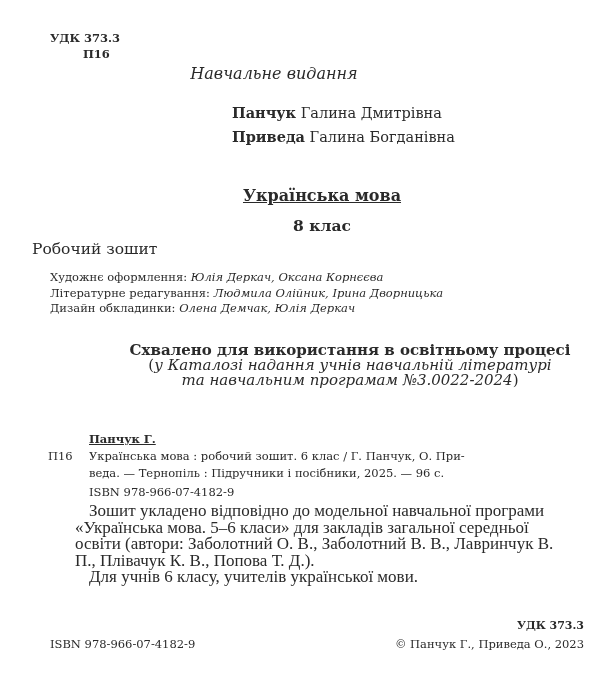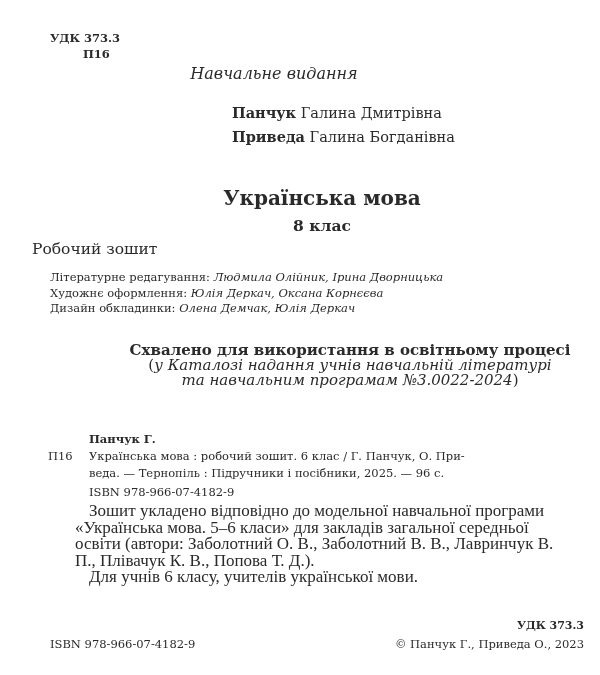--- a/index.html
+++ b/index.html
@@ -18,32 +18,32 @@
   .abs { position: absolute; white-space: nowrap; }
 
   .udk-top { left: 50px; top: 30px; font-size: 11.5px; font-weight: bold; line-height: 16px; }
   .udk-top .l2 { padding-left: 33px; display: block; }
 
   .edition { left: 0; width: 512px; text-align: center; top: 64px; font-size: 16px; font-style: italic; padding-left: 36px; box-sizing: border-box; }
 
   .authors { left: 232px; top: 101px; font-size: 14.5px; line-height: 23px; }
   .authors b { font-weight: bold; }
 
-  .title { left: 0; width: 600px; text-align: center; top: 186px; font-size: 20px; font-weight: bold; padding-left: 44px; box-sizing: border-box; }
+  .title { left: 0; width: 600px; text-align: center; top: 186px; font-size: 16px; font-weight: bold; padding-left: 44px; box-sizing: border-box; text-decoration: underline; }
   .grade { left: 0; width: 600px; text-align: center; top: 216px; font-size: 15.5px; font-weight: bold; padding-left: 44px; box-sizing: border-box; }
   .subtitle { left: 0; width: 600px; top: 240px; font-size: 15.5px; padding-left: 32px; box-sizing: border-box; }
 
   .credits { left: 50px; top: 270px; font-size: 11.5px; line-height: 15.5px; }
   .credits i { font-style: italic; }
 
   .approval { left: 0; width: 600px; top: 343px; text-align: center; font-size: 15px; line-height: 15px; padding-left: 100px; box-sizing: border-box; }
   .approval .bold { font-weight: bold; }
   .approval .it { font-style: italic; }
 
-  .biblio-author { left: 89px; top: 432px; font-size: 11.5px; font-weight: bold; }
+  .biblio-author { left: 89px; top: 432px; font-size: 11.5px; font-weight: bold; text-decoration: underline; }
   .biblio-code { left: 48px; top: 449px; font-size: 11.5px; }
   .biblio-l1 { left: 89px; top: 449px; font-size: 11.5px; }
   .biblio-l2 { left: 89px; top: 466px; font-size: 11.5px; }
   .biblio-isbn { left: 89px; top: 485px; font-size: 11.5px; }
 
   .annotation { left: 89px; top: 503px; width: 470px; font-size: 17px; line-height: 16.5px; white-space: normal; font-family: Liberation Serif, serif; }
 
   .udk-bottom { right: 16px; top: 619px; font-size: 11px; font-weight: bold; }
   .isbn-bottom { left: 50px; top: 637px; font-size: 11.5px; }
   .copyright { right: 16px; top: 637px; font-size: 11.5px; }
@@ -68,26 +68,26 @@
     <span>Галина Богданівна</span>
   </div>
 </div>
 
 <div class="abs title">Українська мова</div>
 <div class="abs grade">8 клас</div>
 <div class="abs subtitle">Робочий зошит</div>
 
 <div class="abs credits">
   <div>
+    <span>Художнє оформлення:</span>
+    <i>Юлія Деркач, Оксана Корнєєва</i>
+  </div>
+  <div>
     <span>Літературне редагування:</span>
     <i>Людмила Олійник, Ірина Дворницька</i>
-  </div>
-  <div>
-    <span>Художнє оформлення:</span>
-    <i>Юлія Деркач, Оксана Корнєєва</i>
   </div>
   <div>
     <span>Дизайн обкладинки:</span>
     <i>Олена Демчак, Юлія Деркач</i>
   </div>
 </div>
 
 <div class="abs approval">
   <div class="bold">Схвалено для використання в освітньому процесі</div>
   <div>

